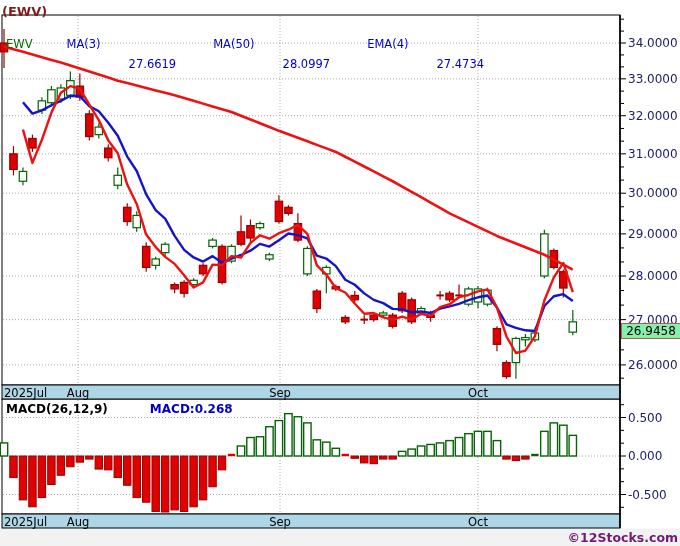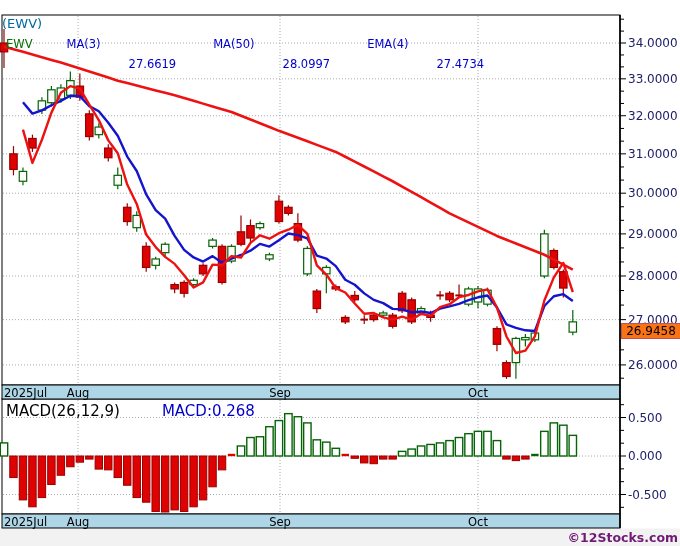--- a/index.html
+++ b/index.html
@@ -1,28 +1,28 @@
 <!DOCTYPE html>
 <html><head>
 <meta charset="utf-8">
 <style>
   html,body{margin:0;padding:0;background:#ffffff;}
   #stage{position:relative;width:680px;height:546px;background:#fff;overflow:hidden;
          font-family:"DejaVu Sans","Liberation Sans",sans-serif;}
   #chart-svg{position:absolute;left:0;top:0;}
   .overlay{position:absolute;white-space:nowrap;}
-  #page-title{left:2px;top:16px;font-size:13px;font-weight:normal;color:#0369a1;}
+  #page-title{left:2px;top:4px;font-size:13px;font-weight:bold;color:#7f1d1d;}
   #price-legend{left:6px;top:17px;font-size:11.5px;display:flex;align-items:center;gap:20px;}
   #price-legend .sym{color:#067006;margin-right:14px;}
   #price-legend .lbl{color:#0000cc;margin-right:8px;}
   #price-legend .val{color:#0000cc;margin-right:17px;margin-top:40px;}
-  #macd-legend{left:6px;top:402px;font-size:15px;display:flex;}
+  #macd-legend{left:6px;top:402px;font-size:12px;display:flex;font-weight:bold;}
   #macd-legend .k{color:#000;margin-right:26px;}
   #macd-legend .v{color:#0000cc;margin-left:16px;}
-  #price-badge{left:621px;top:323px;width:58px;height:14px;background:#f97316;
+  #price-badge{left:621px;top:323px;width:58px;height:14px;background:#86efac;
       border:1px solid #b85555;color:#000;font-size:12px;line-height:14px;text-align:center;}
   #watermark{right:2px;top:530px;font-size:12.5px;font-weight:600;color:#701a75;}
 </style>
 </head>
 <body>
 
 <div id="stage">
   <svg id="chart-svg" width="680" height="546">
       <rect x="0" y="528.5" width="680" height="18" fill="#f2f2f2"></rect>
       <rect x="2" y="15" width="618" height="370" fill="#fff" stroke="#000000"></rect>

